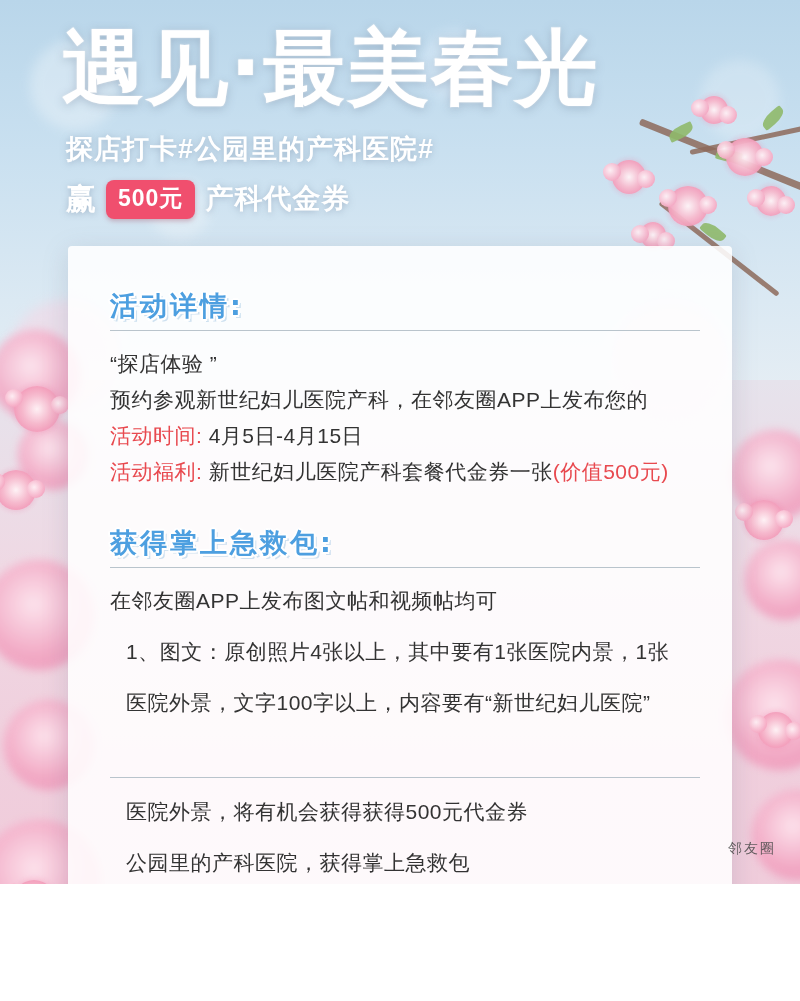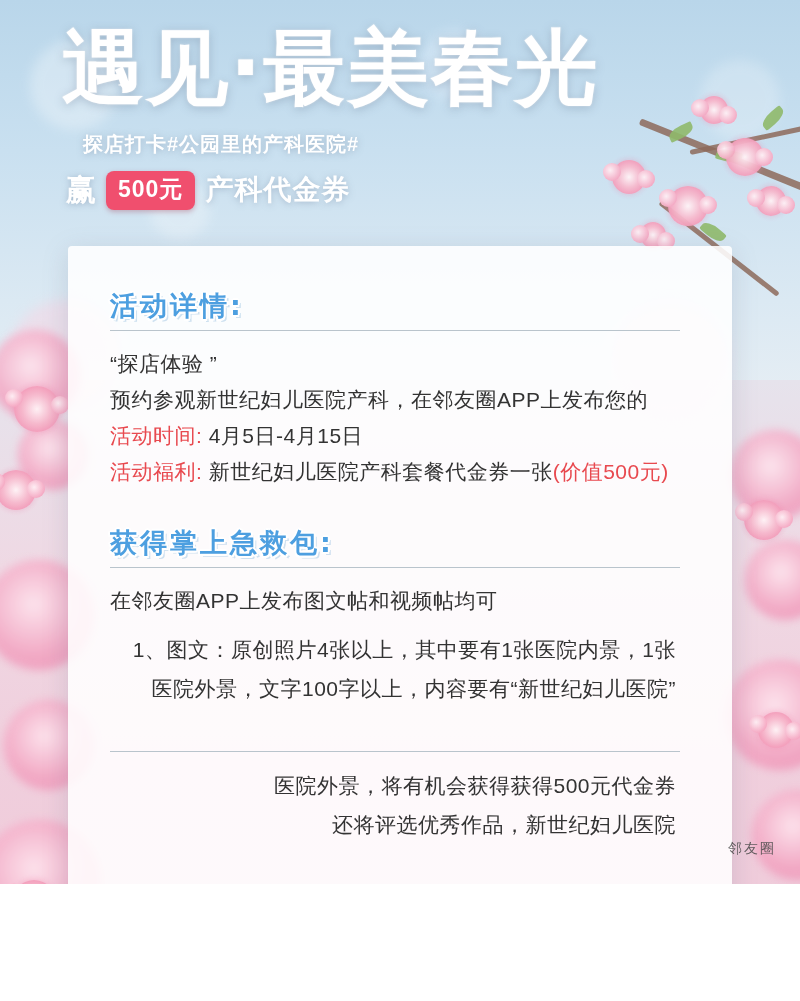--- a/index.html
+++ b/index.html
@@ -92,22 +92,22 @@
     font-size: 82px;
     font-weight: bold;
     color: #ffffff;
     letter-spacing: 2px;
     line-height: 1.08;
     text-shadow: 0 2px 10px rgba(120,140,165,.45), 0 0 2px rgba(255,255,255,.9);
     margin: 0;
     white-space: nowrap;
   }
   .subtitle {
-    margin: 18px 0 0 21px;
-    font-size: 20px;
+    margin: 18px 0 0 4px;
+    font-size: 27px;
     color: #ffffff;
     font-weight: bold;
     letter-spacing: 1px;
     text-shadow: 0 1px 6px rgba(120,140,165,.5);
   }
   .prize-line {
     margin: 12px 0 0 4px;
     display: flex;
     align-items: center;
     gap: 10px;
@@ -141,21 +141,21 @@
   .card {
     position: absolute;
     left: 68px;
     top: 246px;
     width: 664px;
     height: 680px;
     background: rgba(255,255,255,.88);
     border-radius: 4px;
     box-shadow: 0 6px 26px rgba(110,120,140,.22);
     box-sizing: border-box;
-    padding: 42px 52px 20px 42px;
+    padding: 42px 32px 20px 42px;
   }
 
   .section-head {
     font-family: "DejaVu Sans", "Liberation Sans", sans-serif;
     font-size: 27px;
     font-weight: bold;
     color: #4d9fe0;
     letter-spacing: 3px;
     text-shadow:
        2px 0 0 #ffffff, -2px 0 0 #ffffff, 0 2px 0 #ffffff, 0 -2px 0 #ffffff,
@@ -176,23 +176,22 @@
     letter-spacing: .5px;
   }
   .para-indent { text-indent: 0; }
   .label-red { color: #e8494f; }
   .value-red { color: #e8494f; }
   .list-block { margin-top: 14px; }
   .list-item {
     font-size: 21px;
     color: #333333;
     line-height: 1.68;
-    margin: 4px;
+    margin: 16px;
     letter-spacing: .5px;
-    text-align: right;
   }
   .gap-lg { height: 34px; }
 
   
   .watermark {
     position: absolute;
     right: 24px;
     bottom: 26px;
     font-size: 14px;
     color: #4a4a4a;
@@ -295,20 +294,20 @@
         <p class="list-item">1、图文：原创照片4张以上，其中要有1张医院内景，1张</p>
         <p class="list-item">医院外景，文字100字以上，内容要有“新世纪妇儿医院”</p>
       </div>
     </div>
 
     <div class="gap-lg"></div>
 
     <div>
       <hr class="rule">
       <p class="list-item">医院外景，将有机会获得获得500元代金券</p>
-      <p class="list-item">还将评选优秀作品，新世纪妇儿医院</p>
+      <p class="list-item">公园里的产科医院，获得掌上急救包</p>
     </div>
 
   </div>
 
   <div class="watermark">邻友圈</div>
 
 </div>
 
 </body></html>

